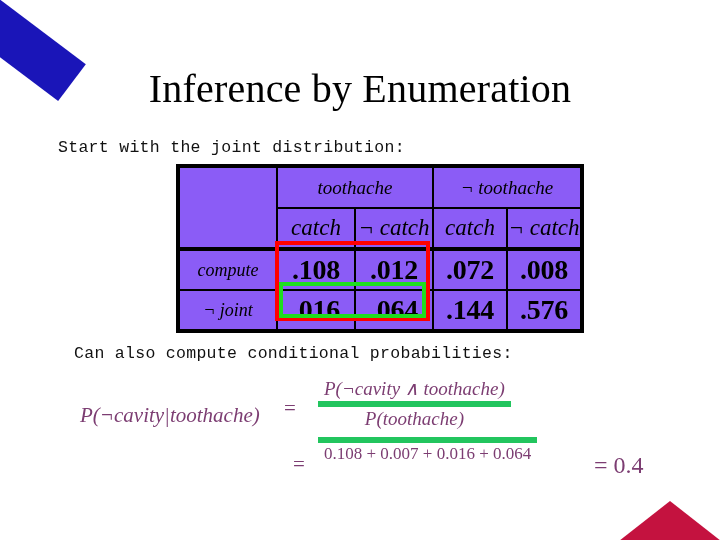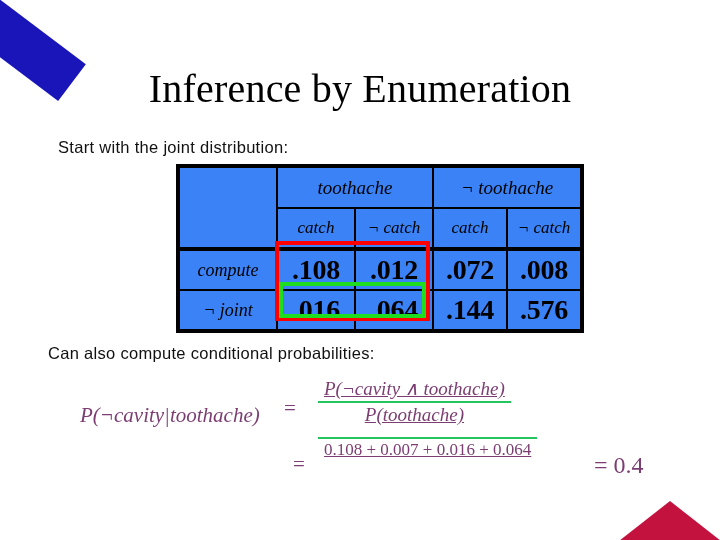--- a/index.html
+++ b/index.html
@@ -58,65 +58,65 @@
     font-size: 40px;
     font-weight: normal;
     color: #000000;
     letter-spacing: 0.2px;
     line-height: 1.05;
   }
 
   
   .body-line {
     position: absolute;
-    font-family: Liberation Sans, sans-serif;
+    font-family: Liberation Mono, monospace;
     font-size: 16.5px;
     color: #111111;
     letter-spacing: 0.3px;
     white-space: nowrap;
   }
   .line-joint { left: 58px; top: 138px; }
-  .line-cond  { left: 48px; top: 344px; }
+  .line-cond  { left: 74px; top: 344px; }
 
   
   .jpt-wrap {
     position: absolute;
     left: 176px;
     top: 164px;
   }
   table.jpt {
     border-collapse: collapse;
     table-layout: fixed;
     background: #ffffff;
   }
   table.jpt td {
     border: 2px solid #000000;
     padding: 0;
     text-align: center;
     vertical-align: middle;
     font-family: "Liberation Serif", serif;
-    background: #3b82f6;
+    background: #8b5cf6;
   }
   
   table.jpt {
     border: 4px solid #000000;
   }
   .c-corner      { width: 96px;  height: 39px; }
   .c-catch       { width: 76px; }
   .c-catch-wide  { width: 72px; }
 
   td.hdr {
     font-style: italic;
     font-size: 19px;
     color: #000000;
     height: 39px;
   }
   td.hdr-sub {
     font-style: italic;
-    font-size: 17px;
+    font-size: 23px;
     color: #000000;
     height: 38px;
   }
   td.rowlabel {
     font-style: italic;
     font-size: 18px;
     color: #000000;
     text-align: right;
     padding-right: 7px;
     height: 38px;
@@ -176,27 +176,25 @@
   }
   .frac {
     display: inline-block;
     text-align: center;
     vertical-align: middle;
     line-height: 1.15;
   }
   .frac .num {
     display: block;
     padding: 0 6px 1px 6px;
-    text-decoration: underline;
   }
   .frac .den {
     display: block;
-    border-top: 2px solid #22c55e;
+    border-top: 6px solid #22c55e;
     padding: 1px 6px 0 6px;
-    text-decoration: underline;
   }
 
   .frac1 {
     left: 318px;
     top: 378px;
     font-size: 19px;
     font-style: italic;
   }
   .eq-eq2 {
     left: 293px;

